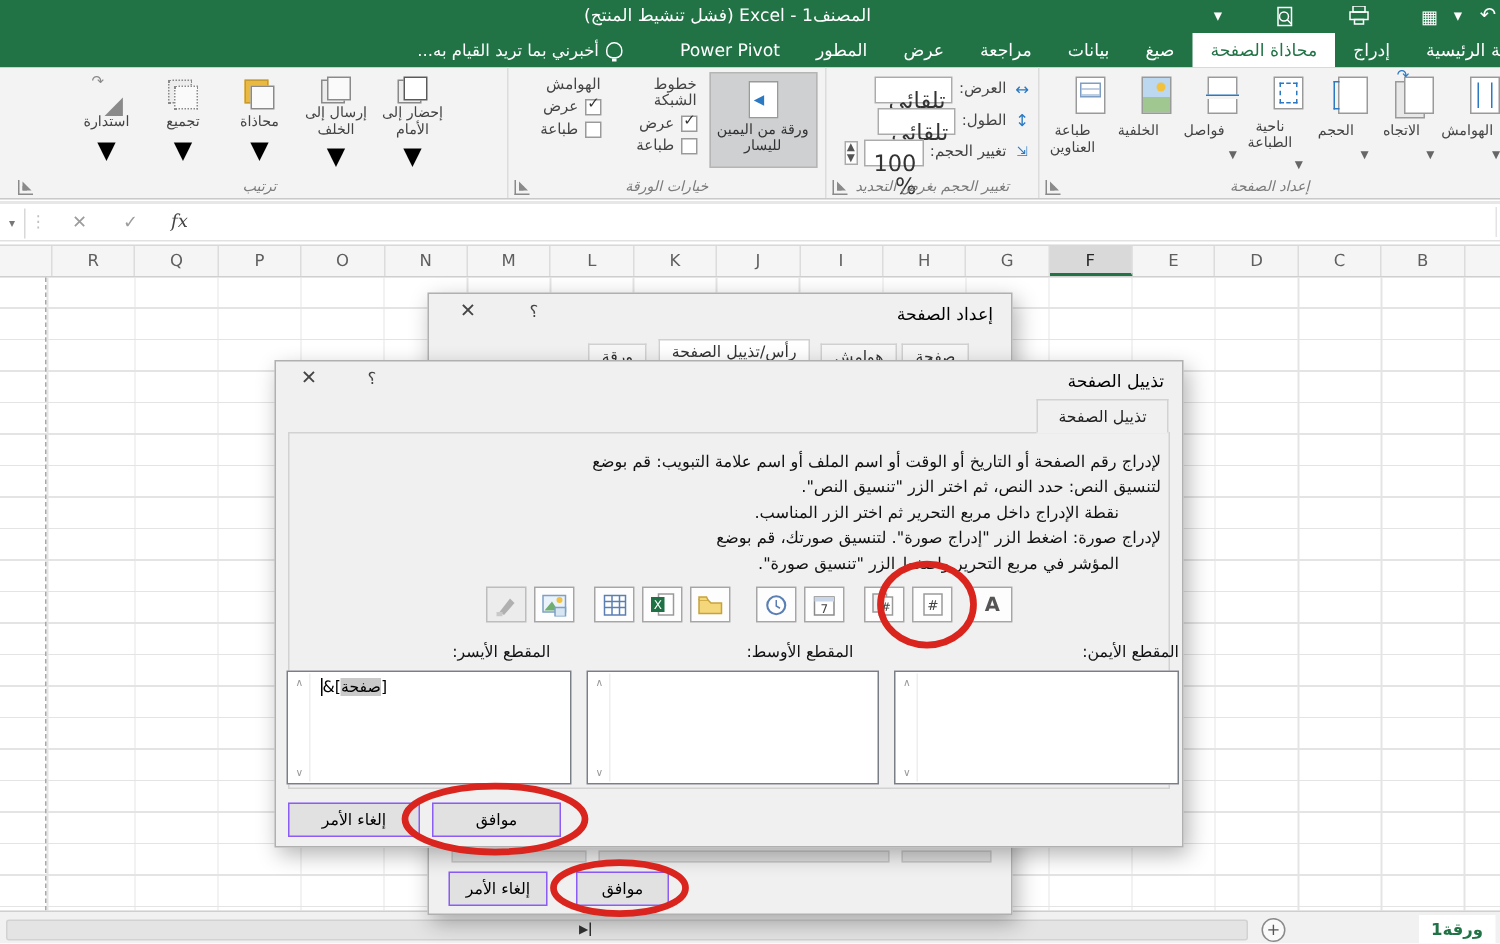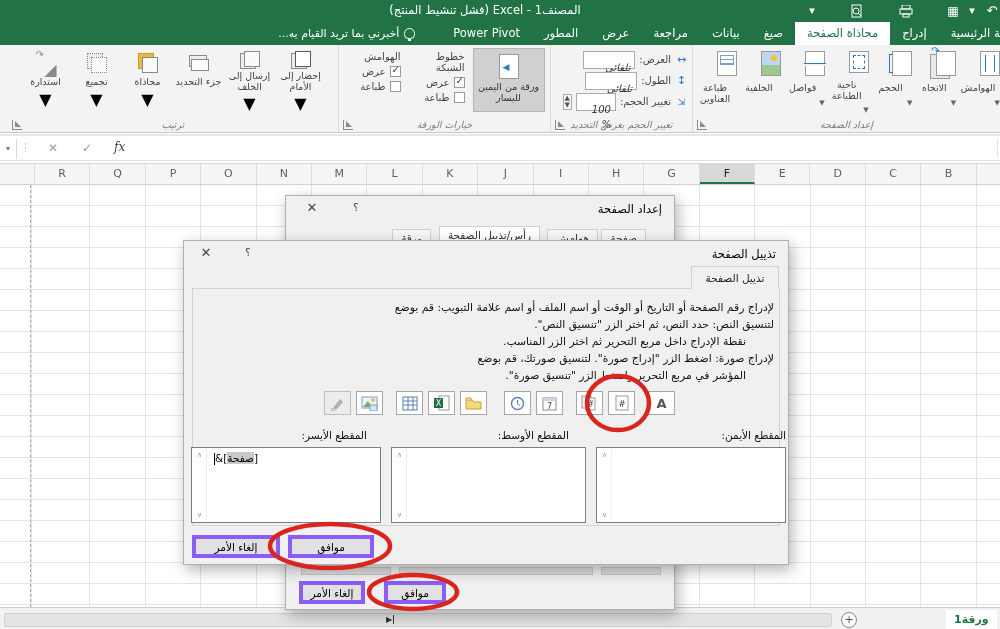--- a/index.html
+++ b/index.html
@@ -39,21 +39,21 @@
   .pg.br:before { content:""; position:absolute; left:-2px; right:-2px; top:11px; height:2px; background:#f3f3f3; border-top:1px solid #2b79c2; }
   .pg.bg { background:linear-gradient(#bcd7f0 55%, #9fc78f 45%); }
   .pg.bg:before { content:""; position:absolute; right:3px; top:3px; width:6px; height:6px; border-radius:50%; background:#f2c23e; }
   .pg.tt:before { content:""; position:absolute; left:2px; right:2px; top:3px; height:8px; border:1px solid #7f9ec4; background:
       linear-gradient(#7f9ec4 1px, transparent 1px) 0 3px/100% 4px; }
   .pg.rtl2:before { content:"◀"; position:absolute; left:3px; top:7px; color:#2b79c2; font-size:9px; }
   
   .scalerow { display:flex; direction:rtl; align-items:center; gap:4px; height:21px; padding:0 4px; }
   .scalerow .ic { color:#2b79c2; font-size:11px; width:13px; text-align:center; }
   .scalerow .lb { font-size:10px; color:#444; white-space:nowrap; }
-  .valbox { background:#fff; border:1px solid #ababab; font-size:10px; color:#333; height:17px; line-height:15px; padding:8px 4px; direction:rtl;font-style:italic; }
+  .valbox { background:#fff; border:1px solid #ababab; font-size:15px; color:#333; height:17px; line-height:15px; padding:8px 4px; direction:rtl; }
   .spin { font-size:7px; color:#555; line-height:7px; display:flex; flex-direction:column; border:1px solid #ababab; background:#fdfdfd; padding:0 1px; }
   
   .bigbtn { width:72px; background:#cfd0d1; border:1px solid #b5b5b5; display:flex; flex-direction:column; align-items:center; padding-top:5px; gap:3px; margin:1px 2px; }
   .bigbtn .lbl { font-size:9.5px; color:#333; text-align:center; line-height:10.5px; }
   .optcol { width:64px; display:flex; flex-direction:column; padding-top:4px; gap:4px; align-items:flex-start; padding-right:6px; }
   .optcol .hd { font-size:10px; color:#444; }
   .cbrow { display:flex; direction:rtl; align-items:center; gap:4px; font-size:10px; color:#444; }
   .cb { width:11px; height:11px; background:#fff; border:1px solid #9a9a9a; position:relative; }
   .cb.on:after { content:"✓"; position:absolute; left:1px; top:-3px; font-size:10px; color:#333; }
   
@@ -97,21 +97,21 @@
   .addsheet { position:absolute; left:841px; top:4px; width:16px; height:16px; border:1px solid #8a8a8a; border-radius:50%; color:#555; font-size:11px; line-height:14px; text-align:center; background:#fafafa; }
   .sheettab { position:absolute; left:946px; top:2px; padding:0 8px; height:20px; background:#fff; color:#217346; font-weight:bold; font-size:11px; line-height:20px; direction:rtl; }
   .navarrow { position:absolute; left:386px; top:7px; color:#333; font-size:8px; border-right:1px solid #333; padding-right:1px; }
 
   
   .dialog { position:absolute; background:#f0f0f0; border:1px solid #b0b0b0; box-shadow:3px 5px 14px rgba(0,0,0,.30); direction:rtl; }
   .dlg-title { position:relative; height:26px; }
   .dlg-title .t { position:absolute; right:12px; top:6px; font-size:11.5px; color:#000; }
   .dlg-x { position:absolute; top:4px; font-size:13px; color:#444; width:24px; text-align:center; }
   .dlg-h { position:absolute; top:5px; font-size:11px; color:#444; width:16px; text-align:center; }
-  .dbtn { position:absolute; height:23px; background:#e1e1e1; border:4px solid #8b5cf6; font-size:10.5px; color:#000; text-align:center; font-family:"DejaVu Sans", sans-serif; }
+  .dbtn { position:absolute; height:23px; background:#e1e1e1; border:1px solid #8b5cf6; font-size:10.5px; color:#000; text-align:center; font-family:"DejaVu Sans", sans-serif; }
 
   
   #outerdlg { left:285px; top:195px; width:390px; height:415px; z-index:10; }
   #outerdlg .ptab { position:absolute; top:33px; height:18px; background:#f6f6f6; border:1px solid #d0d0d0; border-bottom:none; font-size:10.5px; color:#333; padding:2px 8px 0; white-space:nowrap; }
   .strip { position:absolute; height:8px; background:#dcdcdc; border:1px solid #c6c6c6; }
 
   
   #footdlg { left:183px; top:240px; width:606px; height:325px; z-index:20; }
   #footdlg .ftab { position:absolute; right:9px; top:25px; width:88px; height:23px; background:#f0f0f0; border:1px solid #d2d2d2; border-bottom:1px solid #f0f0f0; z-index:2; font-size:10.5px; text-align:center; line-height:22px; color:#222; }
   #footdlg .frame { position:absolute; left:8px; right:8px; top:47px; bottom:38px; border:1px solid #d2d2d2; }
@@ -277,24 +277,20 @@
     <div class="gbody">
       <div class="arr">
         <span class="sq2 front"></span>
         <span class="lbl">إحضار إلى الأمام</span>
           <span class="car">▼</span>
       </div>
       <div class="arr">
         <span class="sq2"></span>
         <span class="lbl">إرسال إلى الخلف</span>
           <span class="car">▼</span>
-      </div>
-      <div class="arr">
-        <span class="sq2 selp"></span>
-        <span class="lbl">جزء التحديد</span>
       </div>
       <div class="arr">
         <span class="sq2 al"></span>
         <span class="lbl">محاذاة</span>
           <span class="car">▼</span>
       </div>
       <div class="arr">
         <span class="sq2 gr"></span>
         <span class="lbl">تجميع</span>
           <span class="car">▼</span>

